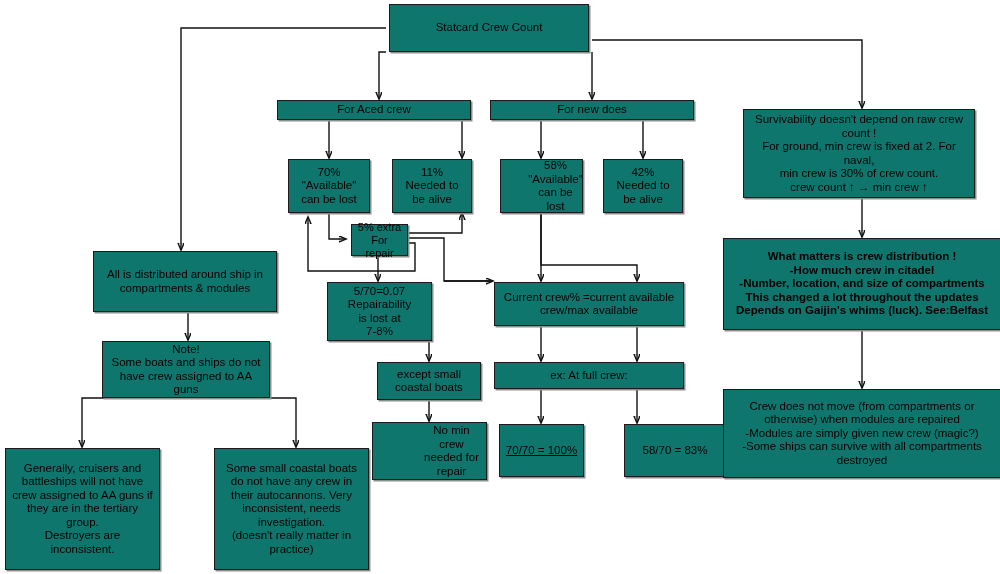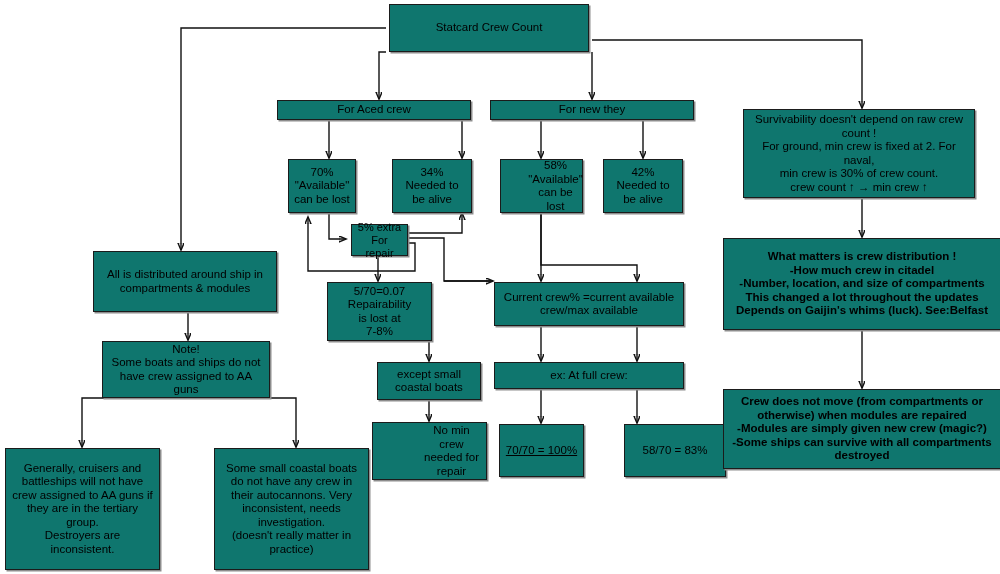--- a/index.html
+++ b/index.html
@@ -79,27 +79,27 @@
     <path d="M270,398 L296,398 L296,447" marker-end="url(#ah)"></path>
 
     <path d="M862,198 L862,237" marker-end="url(#ah)"></path>
     <path d="M862,330 L862,388" marker-end="url(#ah)"></path>
   </svg>
 
   <div class="node" style="left:389px;top:4px;width:200px;height:48px;">Statcard Crew Count</div>
 
   <div class="node" style="left:277px;top:100px;width:194px;height:20px;">For Aced crew</div>
 
-  <div class="node" style="left:490px;top:100px;width:204px;height:20px;">For new they</div>
+  <div class="node" style="left:490px;top:100px;width:204px;height:20px;">For new does</div>
 
-  <div class="node" style="left:288px;top:159px;width:68px;height:54px;">70%
+  <div class="node" style="left:288px;top:159px;width:82px;height:54px;">70%
 "Available"
 can be lost</div>
 
-  <div class="node" style="left:392px;top:159px;width:80px;height:54px;">34%
+  <div class="node" style="left:392px;top:159px;width:80px;height:54px;">11%
 Needed to
 be alive</div>
 
   <div class="node" style="left:500px;top:159px;width:83px;height:54px;padding-left:32px;">58%
 "Available"
 can be lost</div>
 
   <div class="node" style="left:603px;top:159px;width:80px;height:54px;">42%
 Needed to
 be alive</div>
@@ -155,19 +155,19 @@
 For ground, min crew is fixed at 2. For naval,
 min crew is 30% of crew count.
 crew count ↑  →  min crew ↑</div>
 
   <div class="node" style="left:723px;top:238px;width:278px;height:92px;font-weight:bold;">What matters is crew distribution !
 -How much crew in citadel
 -Number, location, and size of compartments
 This changed a lot throughout the updates
 Depends on Gaijin's whims (luck). See:Belfast</div>
 
-  <div class="node" style="left:723px;top:389px;width:278px;height:80px;font-weight:bold;">Crew does not move (from compartments or
+  <div class="node" style="left:723px;top:389px;width:278px;height:89px;">Crew does not move (from compartments or
 otherwise) when modules are repaired
 -Modules are simply given new crew (magic?)
 -Some ships can survive with all compartments
 destroyed</div>
 
 </div>
 
 </body></html>

